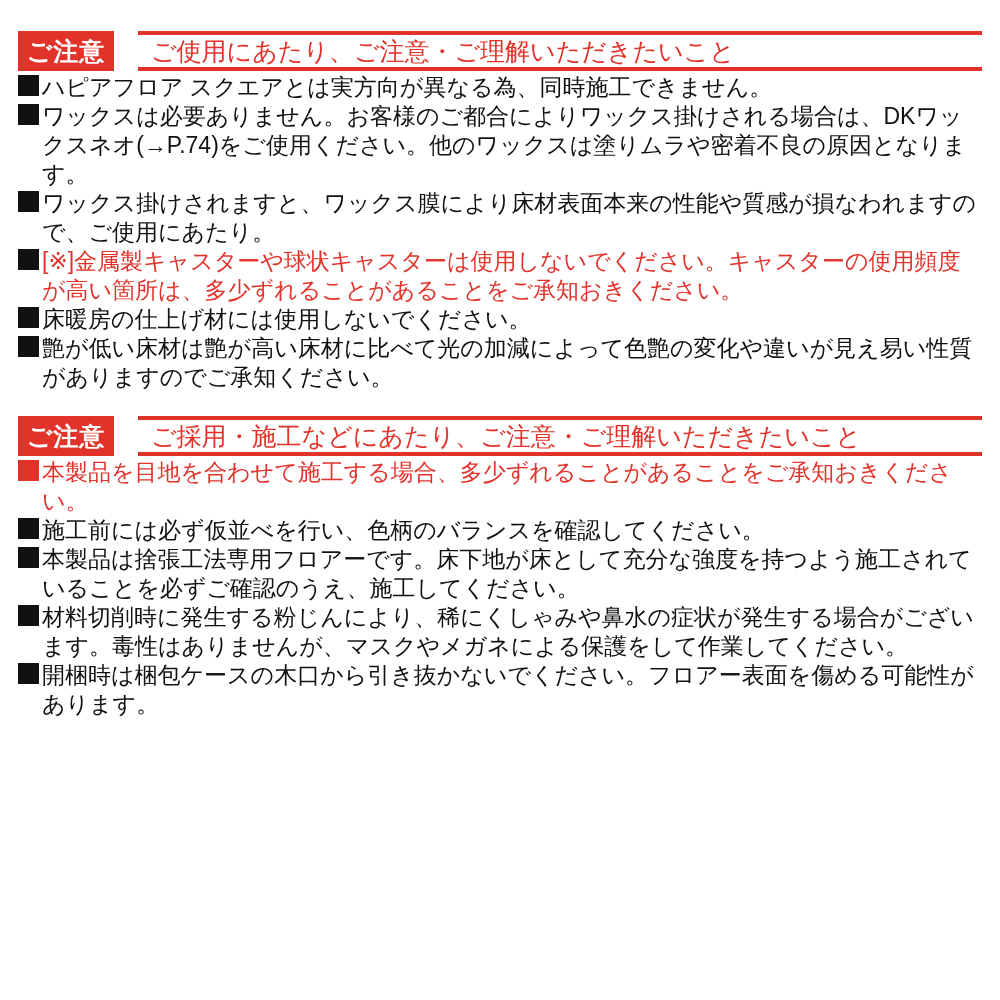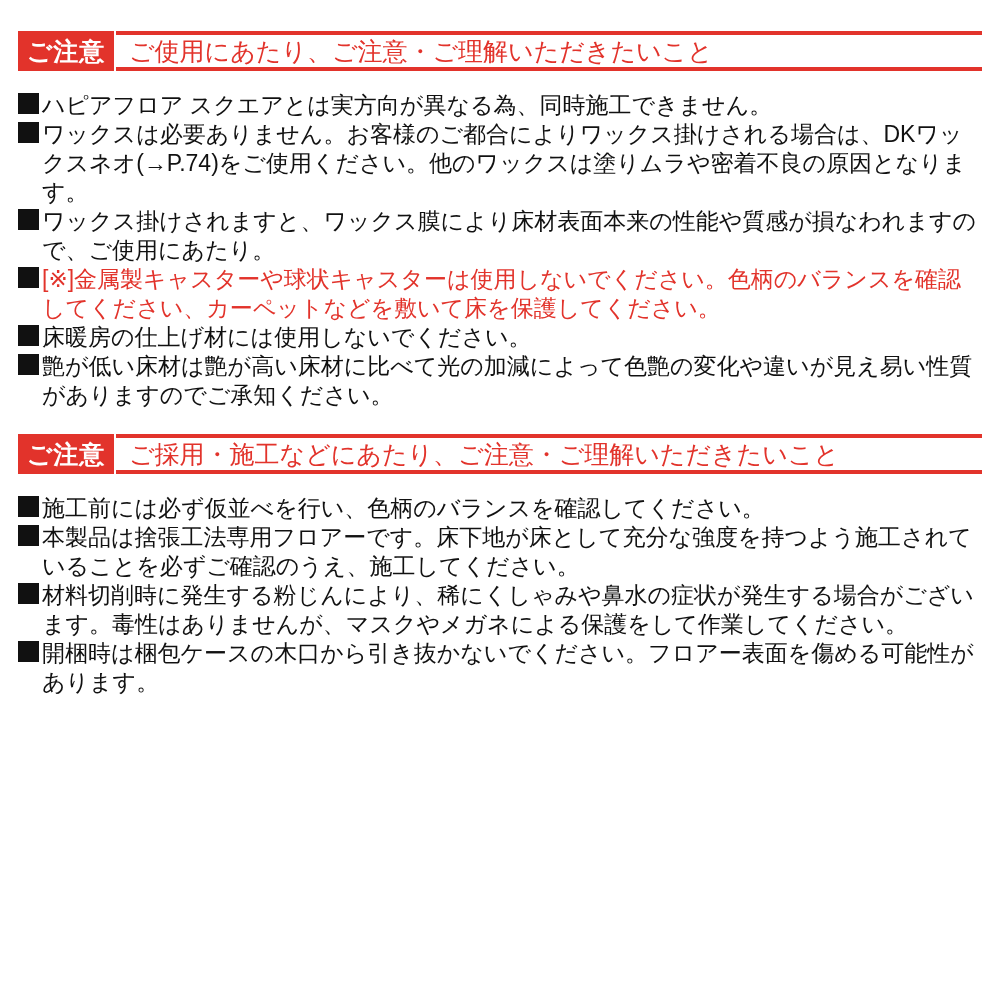--- a/index.html
+++ b/index.html
@@ -15,23 +15,23 @@
   }
   .page{
     box-sizing:border-box;
     width:1000px;height:1000px;
     padding:31px 18px 0 18px;
   }
   .section{margin:0 0 24px 0;}
   .section-header{
     display:flex;
     align-items:stretch;
-    gap:2px;
+    gap:24px;
     height:40px;
-    margin-bottom:20px;
+    margin-bottom:2px;
   }
   .badge{
     background:var(--red);
     color:#ffffff;
     font-weight:bold;
     font-size:25px;
     width:96px;
     display:flex;
     align-items:center;
     justify-content:center;
@@ -79,32 +79,33 @@
 
   <div class="section">
     <div class="section-header">
       <span class="badge">ご注意</span>
       <span class="header-title">ご使用にあたり、ご注意・ご理解いただきたいこと</span>
     </div>
     <ul class="notes">
         <li><span class="bullet black"></span><span class="seg black">ハピアフロア スクエアとは実方向が異なる為、同時施工できません。</span></li>
         <li><span class="bullet black"></span><span class="seg black">ワックスは必要ありません。お客様のご都合によりワックス掛けされる場合は、DKワックスネオ(→P.74)をご使用ください。他のワックスは塗りムラや密着不良の原因となります。</span></li>
         <li><span class="bullet black"></span><span class="seg black">ワックス掛けされますと、ワックス膜により床材表面本来の性能や質感が損なわれますので、ご使用にあたり。</span></li>
-        <li><span class="bullet black"></span><span class="seg red">[※]金属製キャスターや球状キャスターは使用しないでください。色柄のバランスを確認してください、カーペットなどを敷いて床を保護してください。</span></li>
+        <li><span class="bullet black"></span><span class="seg red">[※]金属製キャスターや球状キャスターは使用しないでください。キャスターの使用頻度が高い箇所は、多少ずれることがあることをご承知おきください。</span></li>
         <li><span class="bullet black"></span><span class="seg black">床暖房の仕上げ材には使用しないでください。</span></li>
         <li><span class="bullet black"></span><span class="seg black">艶が低い床材は艶が高い床材に比べて光の加減によって色艶の変化や違いが見え易い性質がありますのでご承知ください。</span></li>
       </ul>
   </div>
 
   <div class="section">
     <div class="section-header">
       <span class="badge">ご注意</span>
       <span class="header-title">ご採用・施工などにあたり、ご注意・ご理解いただきたいこと</span>
     </div>
     <ul class="notes">
+        <li><span class="bullet red"></span><span class="seg red">本製品を目地を合わせて施工する場合、多少ずれることがあることをご承知おきください。</span></li>
         <li><span class="bullet black"></span><span class="seg black">施工前には必ず仮並べを行い、色柄のバランスを確認してください。</span></li>
         <li><span class="bullet black"></span><span class="seg black">本製品は捨張工法専用フロアーです。床下地が床として充分な強度を持つよう施工されていることを必ずご確認のうえ、施工してください。</span></li>
         <li><span class="bullet black"></span><span class="seg black">材料切削時に発生する粉じんにより、稀にくしゃみや鼻水の症状が発生する場合がございます。毒性はありませんが、マスクやメガネによる保護をして作業してください。</span></li>
         <li><span class="bullet black"></span><span class="seg black">開梱時は梱包ケースの木口から引き抜かないでください。フロアー表面を傷める可能性があります。</span></li>
       </ul>
   </div>
 
 </div>
 
 </body></html>

